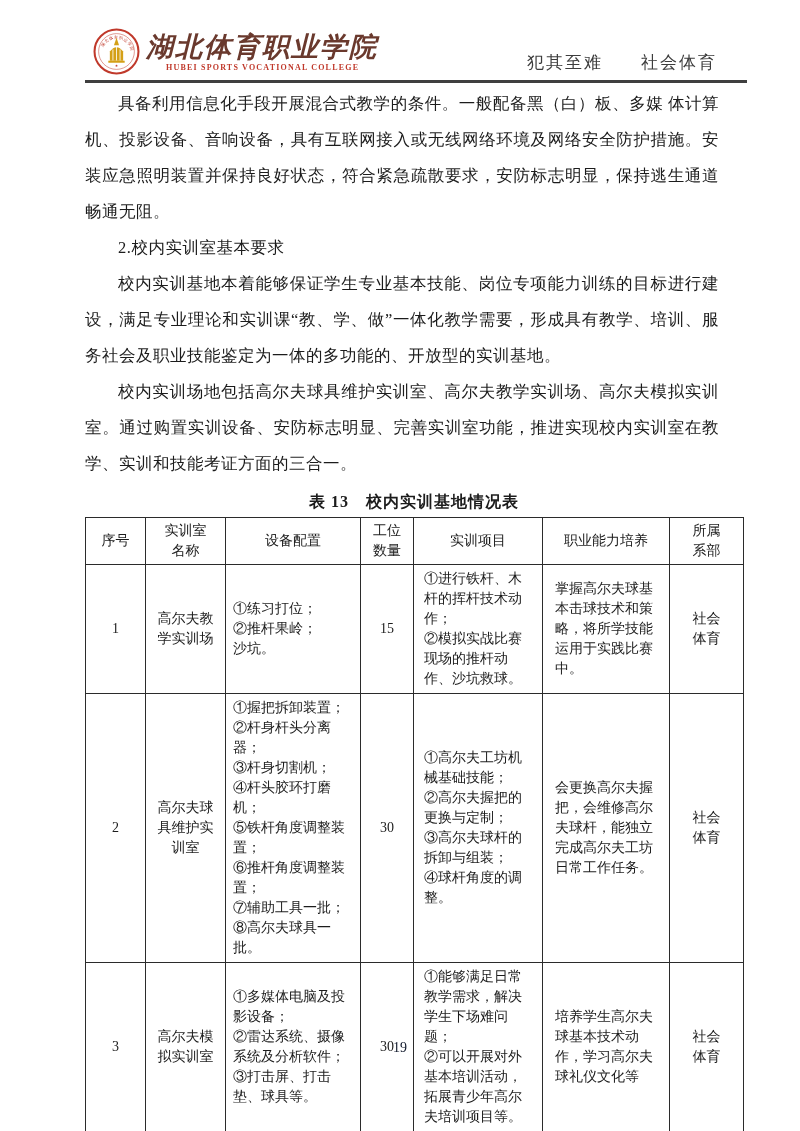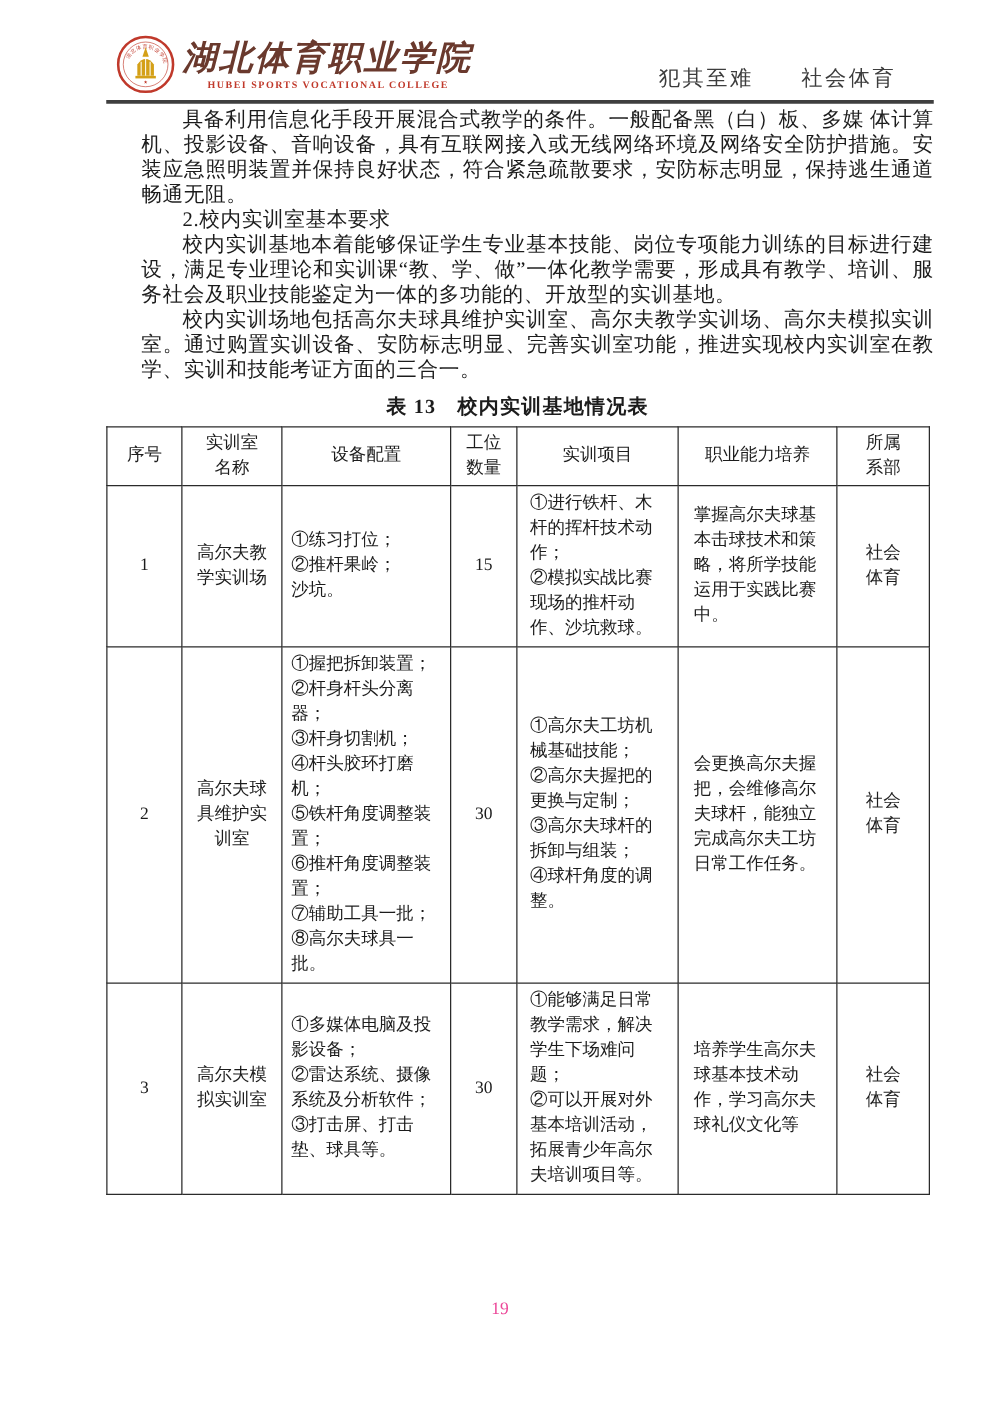--- a/index.html
+++ b/index.html
@@ -12,21 +12,21 @@
   .logo-block { position:absolute; left:8px; top:0; display:flex; align-items:center; }
   .seal { width:47px; height:47px; flex:0 0 auto; }
   .name-block { margin-left:6px; }
   .cn-name { font-size:27px; font-weight:bold; font-style:italic; color:#6a392d; letter-spacing:2px; line-height:30px; font-family:"DejaVu Serif","Liberation Serif",serif; }
   .en-name { font-size:8px; font-weight:bold; color:#c0392b; letter-spacing:1.2px; margin-top:1px;padding-left:20px; }
   .motto { position:absolute; right:28px; bottom:4px; font-size:17px; color:#3d3d3d; letter-spacing:2px; }
   .hdr-rule { position:absolute; top:80px; left:85px; width:662px; height:2.5px; background:#3f3f3f; }
 
   
   .main { position:absolute; top:86px; left:85px; width:660px; }
-  .para { width:634px; font-size:16.5px; line-height:20px; text-align:justify; text-indent:2em; letter-spacing:0.5px;margin-left:28px; }
+  .para { width:634px; font-size:16.5px; line-height:36px; text-align:justify; text-indent:2em; letter-spacing:0.5px; }
 
   
   .tbl-caption { margin-top:7px; width:658px; text-align:center; font-size:16px; font-weight:bold; letter-spacing:1px; height:26px; line-height:26px; }
   table { border-collapse:collapse; width:658px; table-layout:fixed; margin-top:2px; }
   th, td { border:1px solid #2b2b2b; font-size:14px; line-height:20px; vertical-align:middle; padding:4px 6px; font-weight:normal; }
   th { text-align:center; padding:3px 2px; }
   col.c-no    { width:60px; }
   col.c-name  { width:80px; }
   col.c-equip { width:135px; }
   col.c-sta   { width:53px; }
@@ -36,21 +36,21 @@
   .w2 { display:inline-block; width:2em; }
   .w3 { display:inline-block; width:3em; }
   td.no, td.sta { text-align:center; }
   td.name { text-align:center; padding:4px 5px; }
   td.equip { text-align:left; white-space:pre-line; padding:4px 7px; }
   td.proj  { text-align:left; white-space:pre-line; padding:4px 10px; }
   td.abil  { text-align:left; padding:4px 12px; }
   td.dept  { text-align:center; }
 
   
-  .page-num { position:absolute; top:1040px; left:0; width:800px; text-align:center; font-size:14px; color:#ec4899; }
+  .page-num { position:absolute; top:1040px; left:0; width:800px; text-align:center; font-size:14px; color:#0f172a; }
 </style>
 </head>
 <body>
 
 <div class="page">
 
   <div class="hdr">
     <div class="logo-block">
       <svg class="seal" viewBox="0 0 46 46" xmlns="http://www.w3.org/2000/svg">
         <circle cx="23" cy="23" r="21.5" fill="#ffffff" stroke="#c0392b" stroke-width="2"></circle>

